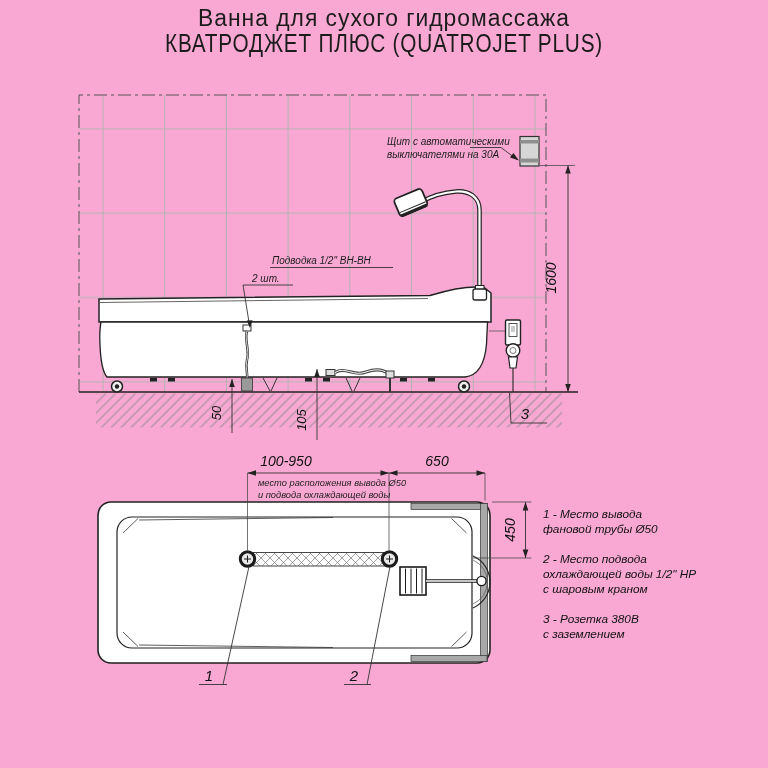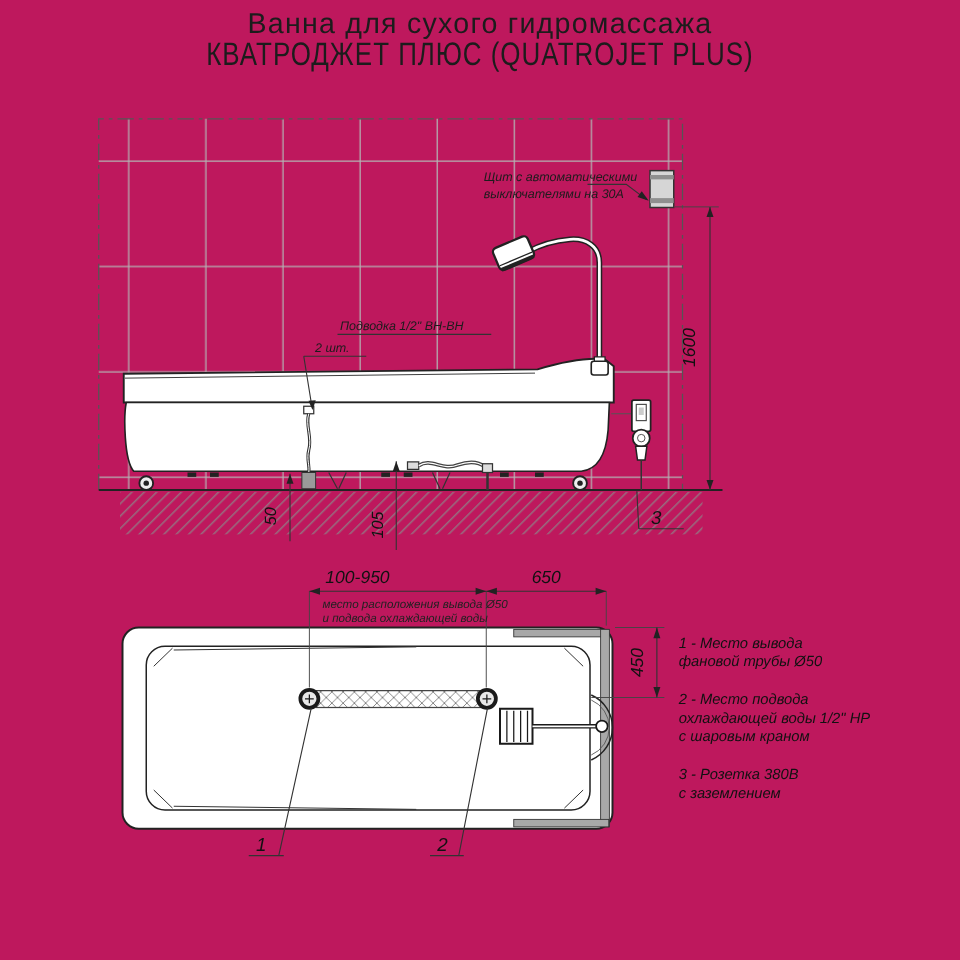--- a/index.html
+++ b/index.html
@@ -1,16 +1,16 @@
 <!DOCTYPE html>
 <html><head>
 <meta charset="utf-8">
 <style>
   html,body{margin:0;padding:0;background:#ffffff;}
-  .page{position:relative;width:768px;height:768px;background:#be185d;overflow:hidden;
+  .page{position:relative;width:768px;height:768px;background:#f9a8d4;overflow:hidden;
         font-family:"Liberation Sans",sans-serif;}
   svg{position:absolute;left:0;top:0;}
   text{fill:#1c1c1c;}
   .title-line{font-family:"Liberation Sans",sans-serif;font-weight:400;letter-spacing:1px;}
   .ann{font-family:"Liberation Sans",sans-serif;font-style:italic;font-size:10px;fill:#1c1c1c;}
   .ann-sm{font-family:"Liberation Sans",sans-serif;font-style:italic;font-size:9.3px;fill:#222;}
   .dim{font-family:"Liberation Sans",sans-serif;font-style:italic;font-size:14px;fill:#111;}
   .dim-sm{font-family:"Liberation Sans",sans-serif;font-style:italic;font-size:13px;fill:#111;}
   .ref{font-family:"Liberation Sans",sans-serif;font-style:italic;font-size:15px;fill:#111;}
   .legend{font-family:"Liberation Sans",sans-serif;font-style:italic;font-size:11.8px;fill:#111;}

